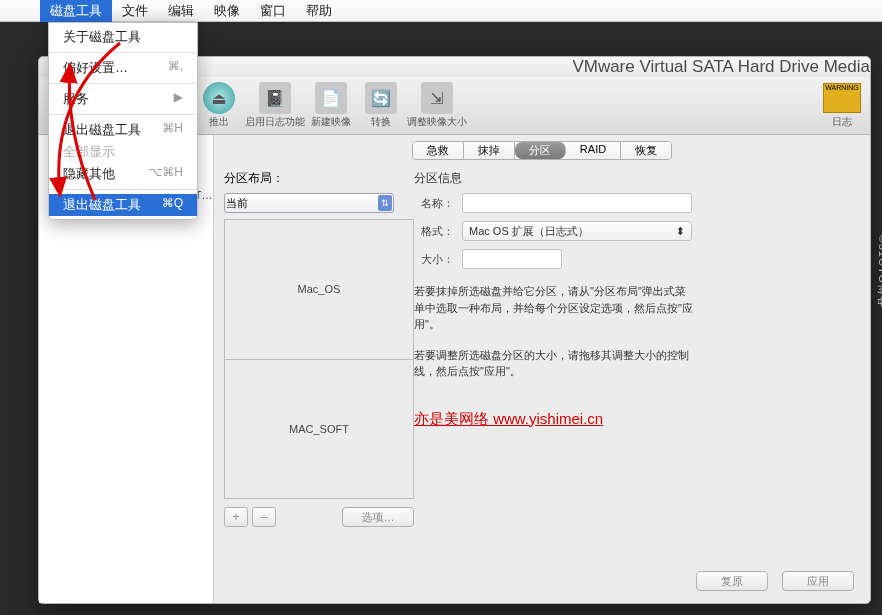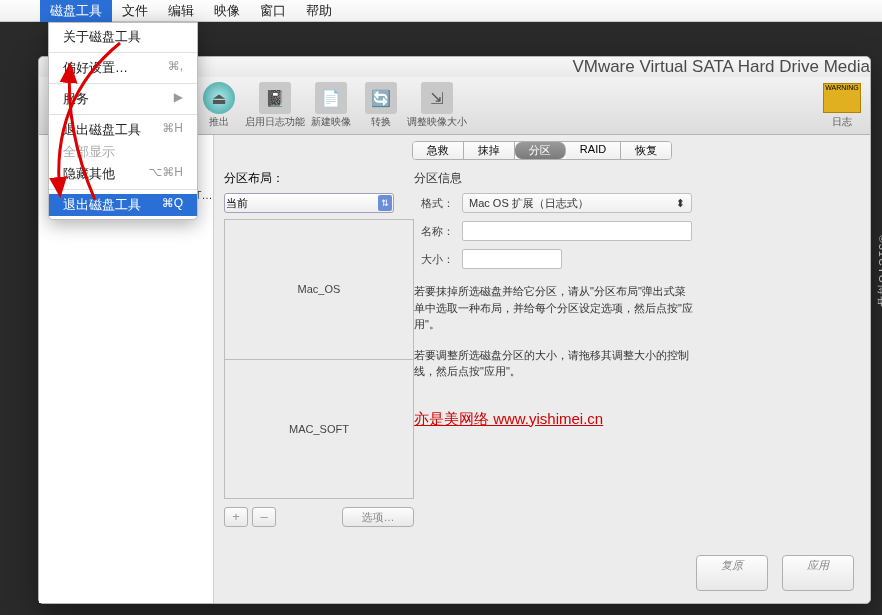--- a/index.html
+++ b/index.html
@@ -56,21 +56,21 @@
 .part .lbl { flex: 1; display: flex; align-items: center; justify-content: center; font-size: 11px; color: #444; }
 .btn-row { display: flex; gap: 4px; margin-top: 8px; align-items: center; }
 .smbtn { width: 24px; height: 20px; border: 1px solid #b0b0b0; border-radius: 3px; background: linear-gradient(#fdfdfd,#e8e8e8); font-size: 13px; text-align: center; line-height: 17px; color: #999; }
 .form-row { display: flex; align-items: center; margin-bottom: 8px; gap: 8px; }
 .form-row label { width: 40px; text-align: right; color: #444; }
 .txt-input { flex: 1; height: 20px; border: 1px solid #c0c0c0; background: #fff; border-radius: 2px; max-width: 230px; }
 .fmt-select { flex: 1; height: 20px; border: 1px solid #c0c0c0; border-radius: 3px; background: linear-gradient(#fdfdfd,#efefef); padding: 0 6px; font-size: 11px; display: flex; align-items: center; justify-content: space-between; max-width: 230px; }
 .help { font-size: 11px; color: #333; line-height: 1.5; margin: 14px 0; max-width: 280px; }
 .watermark { color: #d00000; font-size: 15px; margin-top: 30px; text-decoration: underline; }
 .footer-btns { position: absolute; right: 16px; bottom: 12px; display: flex; gap: 14px; }
-.footer-btns .bt { width: 72px; height: 36px; border: 1px solid #b0b0b0; border-radius: 4px; background: linear-gradient(#fdfdfd,#e8e8e8); font-size: 11px; text-align: center; line-height: 18px; color: #888; font-style: italic; }
+.footer-btns .bt { width: 72px; height: 20px; border: 1px solid #b0b0b0; border-radius: 4px; background: linear-gradient(#fdfdfd,#e8e8e8); font-size: 11px; text-align: center; line-height: 18px; color: #888; }
 .options-btn { width: 72px; height: 20px; border: 1px solid #b0b0b0; border-radius: 4px; background: linear-gradient(#fdfdfd,#e8e8e8); font-size: 11px; text-align: center; line-height: 18px; color: #888; margin-left: auto; }
 .side-watermark { position: absolute; right: -8px; top: 50%; transform: rotate(90deg); transform-origin: right top; font-size: 11px; color: #bbb; letter-spacing: 1px; }
 </style>
 </head>
 <body>
 
 <div class="menubar">
   <div class="apple-logo"></div>
   <div class="menu-item active">磁盘工具</div>
   <div class="menu-item">文件</div>
@@ -216,31 +216,31 @@
           </div>
           <div class="btn-row">
             <div class="smbtn">+</div>
             <div class="smbtn">–</div>
             <div class="options-btn">选项…</div>
           </div>
         </div>
         <div class="right-col">
           <div class="sect-title">分区信息</div>
           <div class="form-row">
+              <label>名称：</label>
+              <input class="txt-input" value="" style="">
+            </div>
+          <div class="form-row">
               <label>格式：</label>
               <div class="fmt-select">
                 <span>Mac OS 扩展（日志式）</span>
                 <span>⬍</span>
               </div>
             </div>
           <div class="form-row">
-              <label>名称：</label>
-              <input class="txt-input" value="" style="">
-            </div>
-          <div class="form-row">
               <label>大小：</label>
               <input class="txt-input" style="max-width: 100px;" value="">
             </div>
           <div class="help">若要抹掉所选磁盘并给它分区，请从"分区布局"弹出式菜单中选取一种布局，并给每个分区设定选项，然后点按"应用"。</div>
           <div class="help">若要调整所选磁盘分区的大小，请拖移其调整大小的控制线，然后点按"应用"。</div>
           <div class="watermark">亦是美网络  www.yishimei.cn</div>
         </div>
       </div>
       <div class="footer-btns">
         <div class="bt">复原</div>

